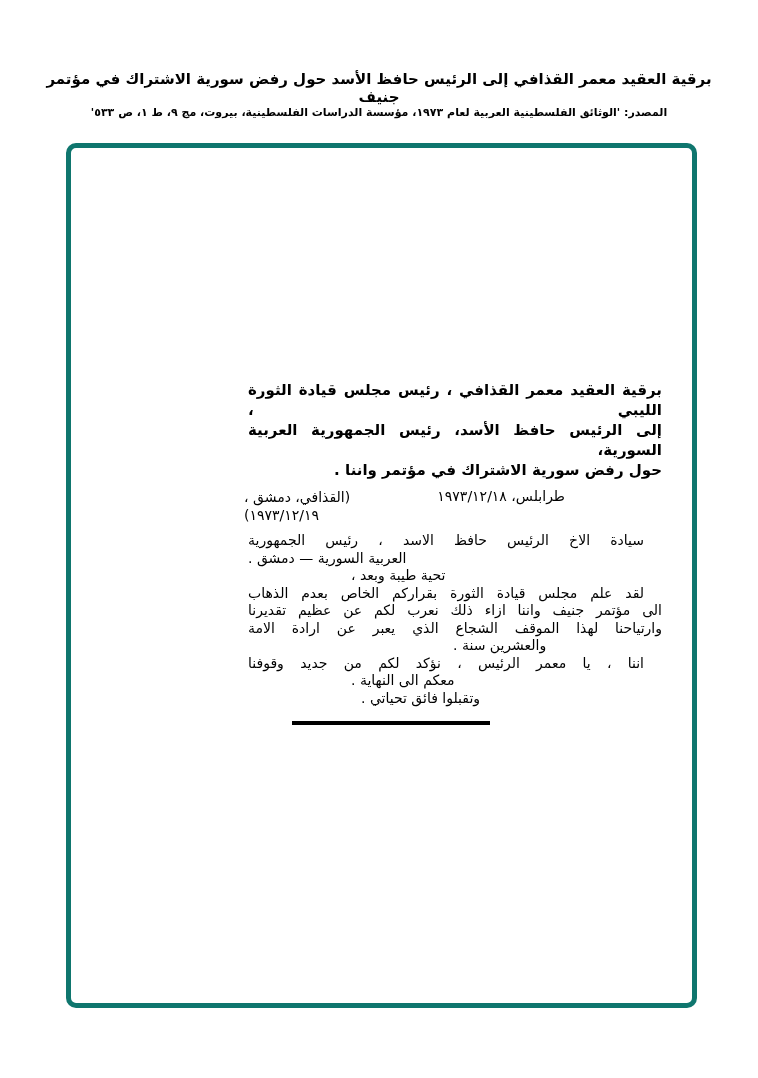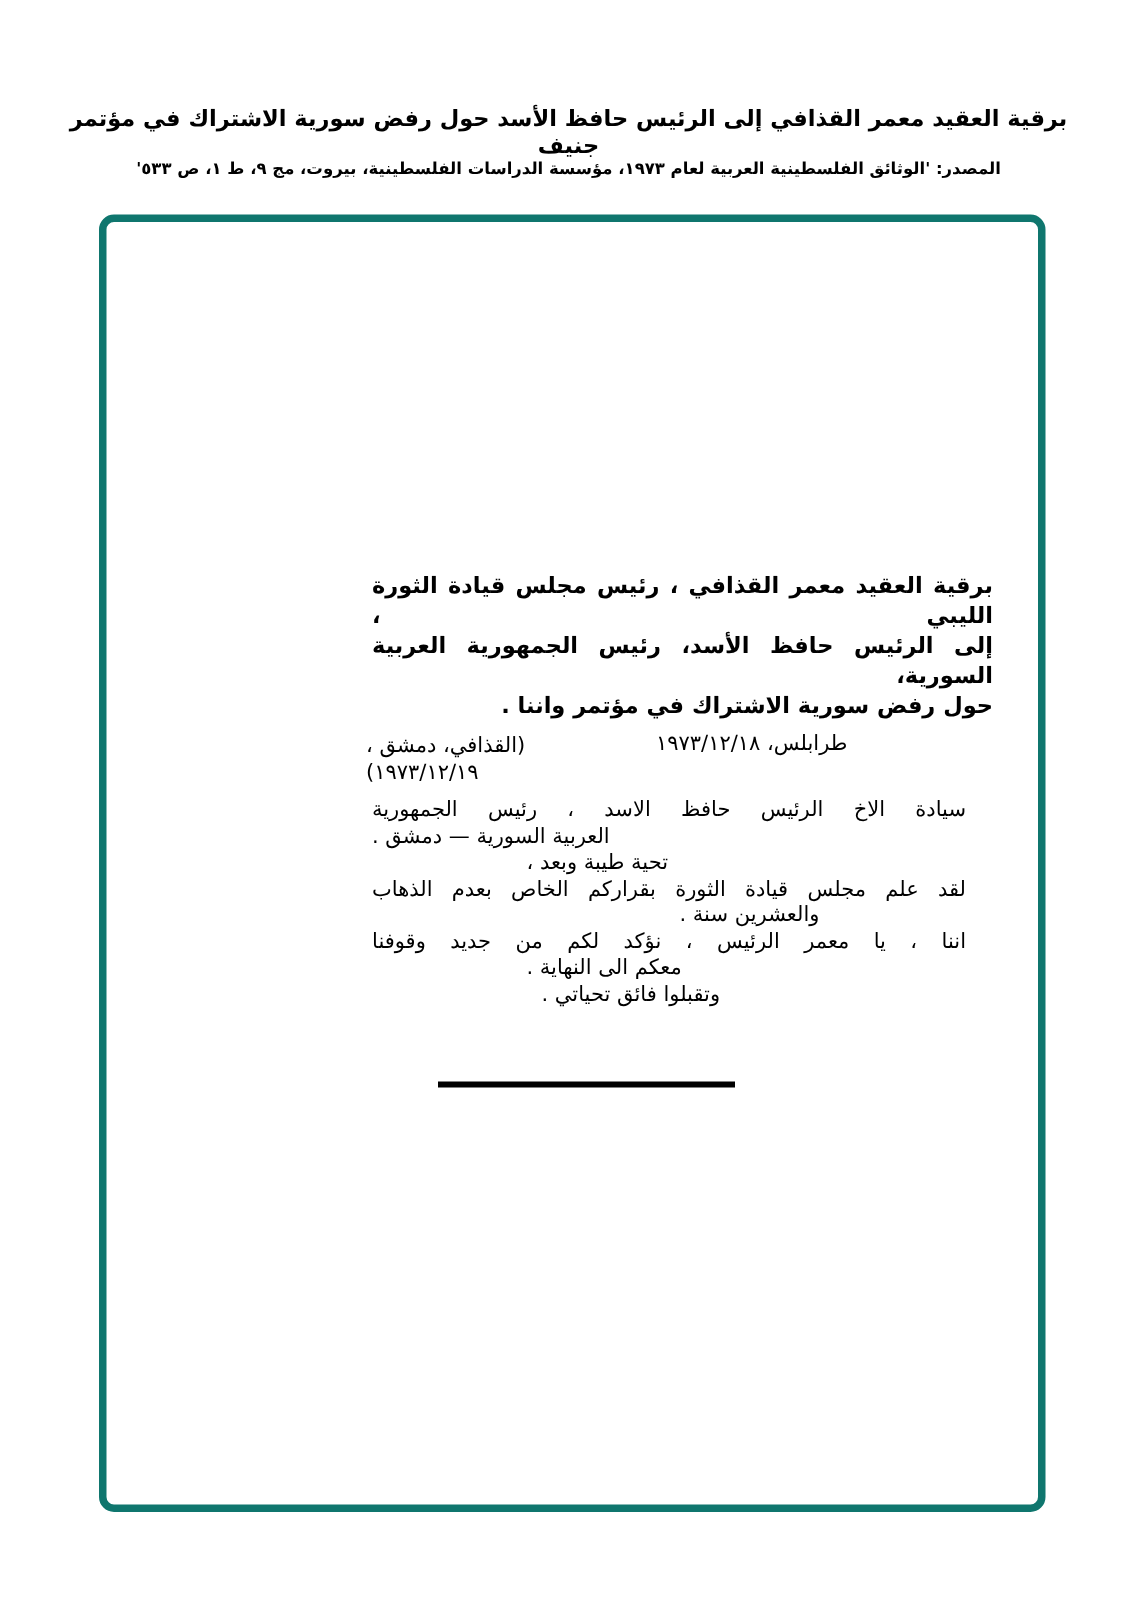--- a/index.html
+++ b/index.html
@@ -86,20 +86,22 @@
           <div>(القذافي، دمشق ،</div>
           <div>١٩٧٣/١٢/١٩)</div>
         </span>
       </div>
 
       <div class="body">
           <div class="line full" style="padding-right: 18px;">سيادة الاخ الرئيس حافظ الاسد ، رئيس الجمهورية</div>
           <div class="line left">العربية السورية — دمشق .</div>
           <div class="line left" style="padding-left: 103px;">تحية طيبة وبعد ،</div>
           <div class="line full" style="padding-right: 18px;">لقد علم مجلس قيادة الثورة بقراركم الخاص بعدم الذهاب</div>
+          <div class="line full">الى مؤتمر جنيف واننا ازاء ذلك نعرب لكم عن عظيم تقديرنا</div>
+          <div class="line full">وارتياحنا لهذا الموقف الشجاع الذي يعبر عن ارادة الامة</div>
           <div class="line left" style="padding-left: 205px;">والعشرين سنة .</div>
           <div class="line full" style="padding-right: 18px;">اننا ، يا معمر الرئيس ، نؤكد لكم من جديد وقوفنا</div>
           <div class="line left" style="padding-left: 103px;">معكم الى النهاية .</div>
           <div class="line left" style="padding-left: 113px;">وتقبلوا فائق تحياتي .</div>
         </div>
 
     </div>
 
     <div class="sig-rule"></div>
 

